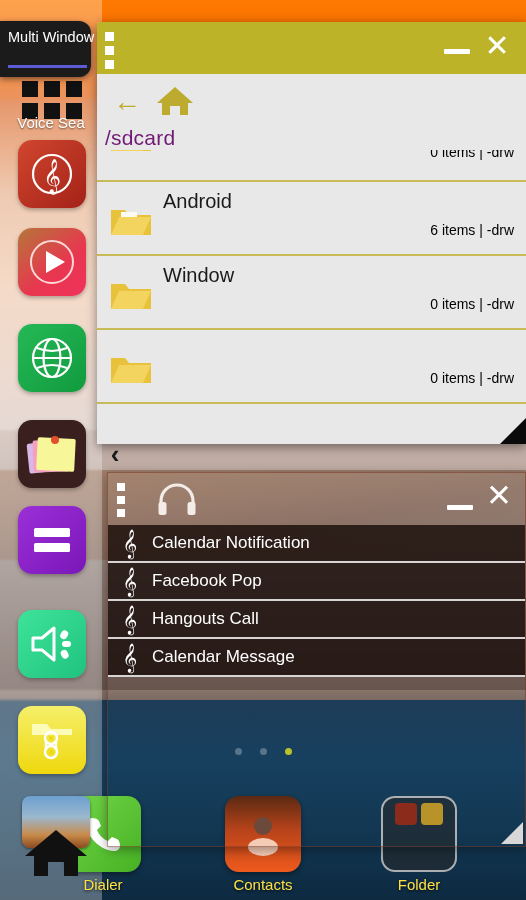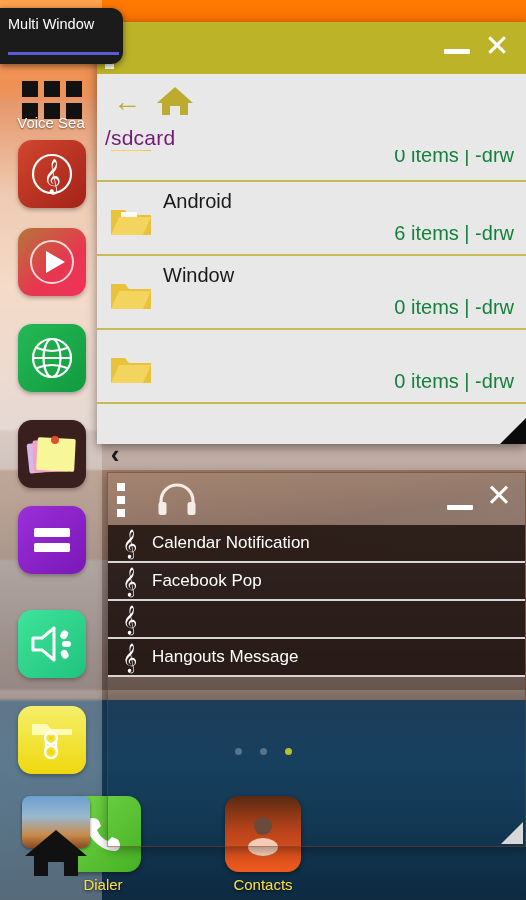--- a/index.html
+++ b/index.html
@@ -62,21 +62,21 @@
   }
 
   .sb-handle {
     position:absolute; left:104px; top:432px; width:22px; height:44px;
     display:flex; align-items:center; justify-content:center;
     color:#1b1b1b; font-size:26px; font-weight:bold; line-height:1;
   }
 
   
   #multiwin-tab {
-    position:absolute; left:0; top:8px; width:123px; height:56px;
+    position:absolute; left:0; top:21px; width:91px; height:56px;
     background:#1b1b1b; border-radius:0 12px 12px 0;
     box-shadow:0 2px 6px rgba(0,0,0,.5);
     z-index:40;
   }
   #multiwin-tab .mw-text {
     color:#fff; font-size:14.5px; padding:8px 6px 0 8px; white-space:nowrap;
   }
   #multiwin-tab .mw-underline {
     position:absolute; left:8px; right:4px; bottom:9px; height:3px; background:#5b5bd6;
   }
@@ -111,21 +111,21 @@
   .fw-list { position:absolute; left:0; right:0; top:76px; bottom:0; }
   .fw-row {
     position:relative; height:74px; border-bottom:2px solid #c8bb57;
   }
   .fw-row.partial { height:32px; overflow:hidden; }
   .fw-row.partial .fw-icon { top:-30px; }
   .fw-row.partial .fw-name { top:-30px; }
   .fw-row.partial .fw-meta { top:-6px; }
   .fw-icon { position:absolute; left:12px; top:22px; }
   .fw-name { position:absolute; left:66px; top:8px; font-size:20px; color:#1a1a1a; }
-  .fw-meta { position:absolute; right:12px; top:40px; font-size:20px; color:#15803d; }
+  .fw-meta { position:absolute; right:12px; top:40px; font-size:14px; color:#000000; }
   .fw-resize {
     position:absolute; right:0; bottom:0; width:0; height:0;
     border-left:26px solid transparent; border-bottom:26px solid #0a0a0a;
   }
 
   
   #musicwin {
     position:absolute; left:107px; top:472px; width:419px; height:375px;
     z-index:30; border:1px solid rgba(120,60,40,.55);
     box-shadow:0 3px 10px rgba(0,0,0,.35);
@@ -381,24 +381,25 @@
     <div class="mw-row">
       <div class="mw-clef">𝄞</div>
       <div class="mw-label">Calendar Notification</div>
     </div>
     <div class="mw-row">
       <div class="mw-clef">𝄞</div>
       <div class="mw-label">Facebook Pop</div>
     </div>
     <div class="mw-row">
       <div class="mw-clef">𝄞</div>
+      <div class="mw-label">Hangouts Call</div>
     </div>
     <div class="mw-row">
       <div class="mw-clef">𝄞</div>
-      <div class="mw-label">Hangouts Message</div>
+      <div class="mw-label">Calendar Message</div>
     </div>
   </div>
 
   <div class="mw-resize"></div>
 </div>
 
 <div id="pagedots">
   <i></i>
   <i></i>
   <i class="on"></i>
@@ -418,20 +419,27 @@
   <div class="dock-item" style="left:220px;top:14px;">
     <div class="dock-tile" style="background:linear-gradient(180deg,#5a2a12 0%,#b8431a 45%,#ef5a1d 100%);">
       <svg width="46" height="46" viewBox="0 0 46 46">
         <circle cx="23" cy="15" r="9" fill="#6b4a3c"></circle>
         <ellipse cx="23" cy="36" rx="15" ry="9" fill="#f4cbb4"></ellipse>
       </svg>
     </div>
     <div class="dock-label">Contacts</div>
   </div>
 
+  <div class="dock-item" style="left:376px;top:14px;">
+    <div class="dock-folder">
+      <i style="background:#8a2b1c;"></i>
+      <i style="background:#b8932a;"></i>
+    </div>
+    <div class="dock-label">Folder</div>
+  </div>
 
   <div class="home-thumb"></div>
   <div class="home-overlay">
     <svg width="68" height="52" viewBox="0 0 68 52">
       <path d="M34 4 L65 30 L56 30 L56 50 L42 50 L42 36 L26 36 L26 50 L12 50 L12 30 L3 30 Z" fill="#111"></path>
     </svg>
   </div>
 </div>
 
 </body></html>

